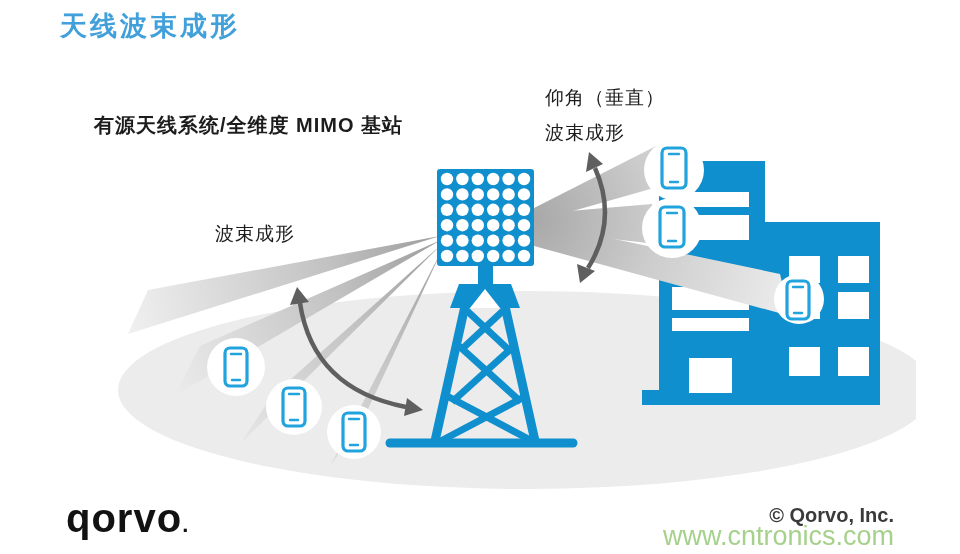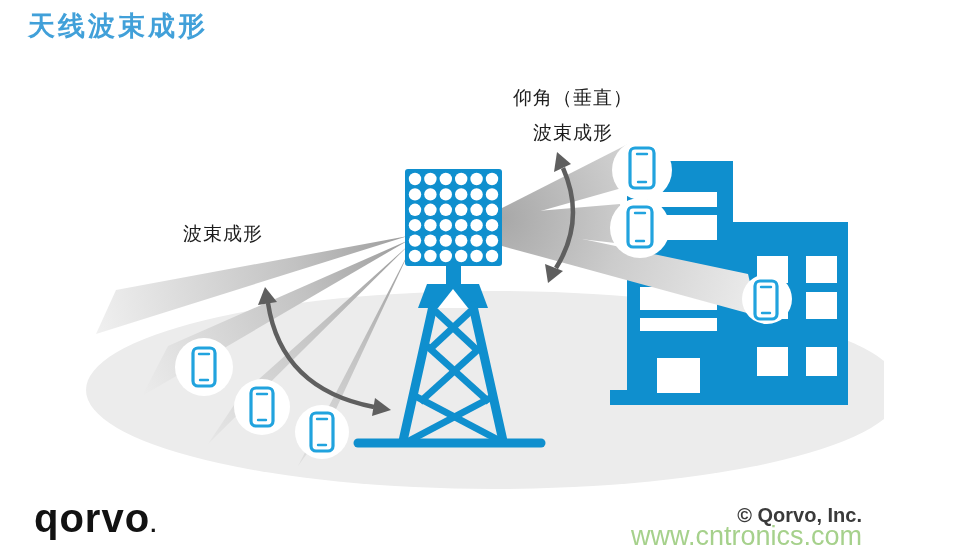--- a/index.html
+++ b/index.html
@@ -1,33 +1,34 @@
 <!DOCTYPE html>
 <html style="--accent_blue: #0f8fce; --title_blue: #41a0d9; --phone_blue: #21a3de; --arrow_gray: #5f5f5f; --ground_gray: #ececec; --beam_gray: #a5a5a5; --logo_black: #121212; --copyright_gray: #3a3a3a; --watermark_green: #a6d18c; --label_black: #1c1c1c;"><head>
 <meta charset="utf-8">
 <style>
   html,body { margin:0; padding:0; background:#ffffff; }
   .slide {
     position:relative; width:884px; height:554px; overflow:hidden;
     background:#ffffff;
     font-family:"Liberation Sans","DejaVu Sans",sans-serif;
+    margin-left:32px;
   }
   .abs { position:absolute; }
 
   .page-title {
     left:28px; top:8px; font-size:27px; font-weight:bold;
     letter-spacing:3px; color:var(--title_blue,#41a0d9);
   }
   .bs-label {
     left:62px; top:112px; font-size:20px; font-weight:bold;
     letter-spacing:1px; color:var(--label_black,#1c1c1c);
   }
   .beam-label {
     font-size:19px; color:var(--label_black,#1c1c1c);
-    line-height:35px; letter-spacing:1px;text-align:center;
+    line-height:35px; letter-spacing:1px;
   }
   .elev-label { left:513px; top:80px; }
   .azim-label { left:183px; top:216px; }
 
   .logo {
     left:34px; top:496px; font-size:40px; font-weight:800;
     letter-spacing:1px; color:var(--logo_black,#121212);
     text-transform:lowercase;
   }
   .logo .logo-dot { font-size:22px; }
@@ -214,20 +215,21 @@
 
     <g>
       <path class="arrow-line" d="M 563,168 Q 586,220 556,268"></path>
       <polygon class="arrow-head" points="557,152 571,164 554,172"></polygon>
       <polygon class="arrow-head" points="548,283 545,264 563,271"></polygon>
     </g>
   </svg>
 
   <div class="abs page-title">天线波束成形</div>
 
+  <div class="abs bs-label">有源天线系统/全维度  MIMO  基站</div>
 
   <div class="abs beam-label elev-label">
     <div>仰角（垂直）</div>
     <div>波束成形</div>
   </div>
 
   <div class="abs beam-label azim-label">
     <div>波束成形</div>
   </div>
 

